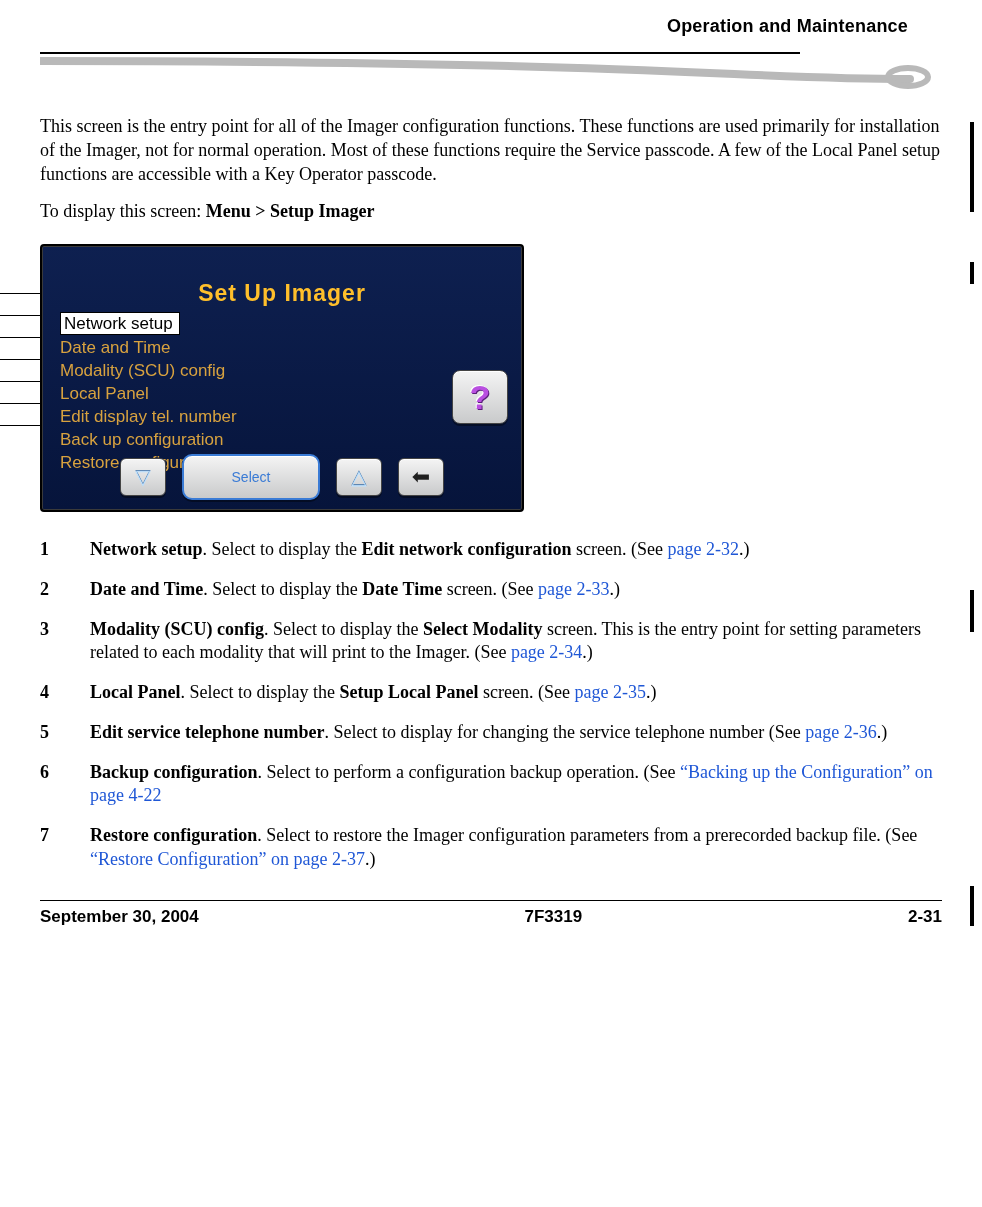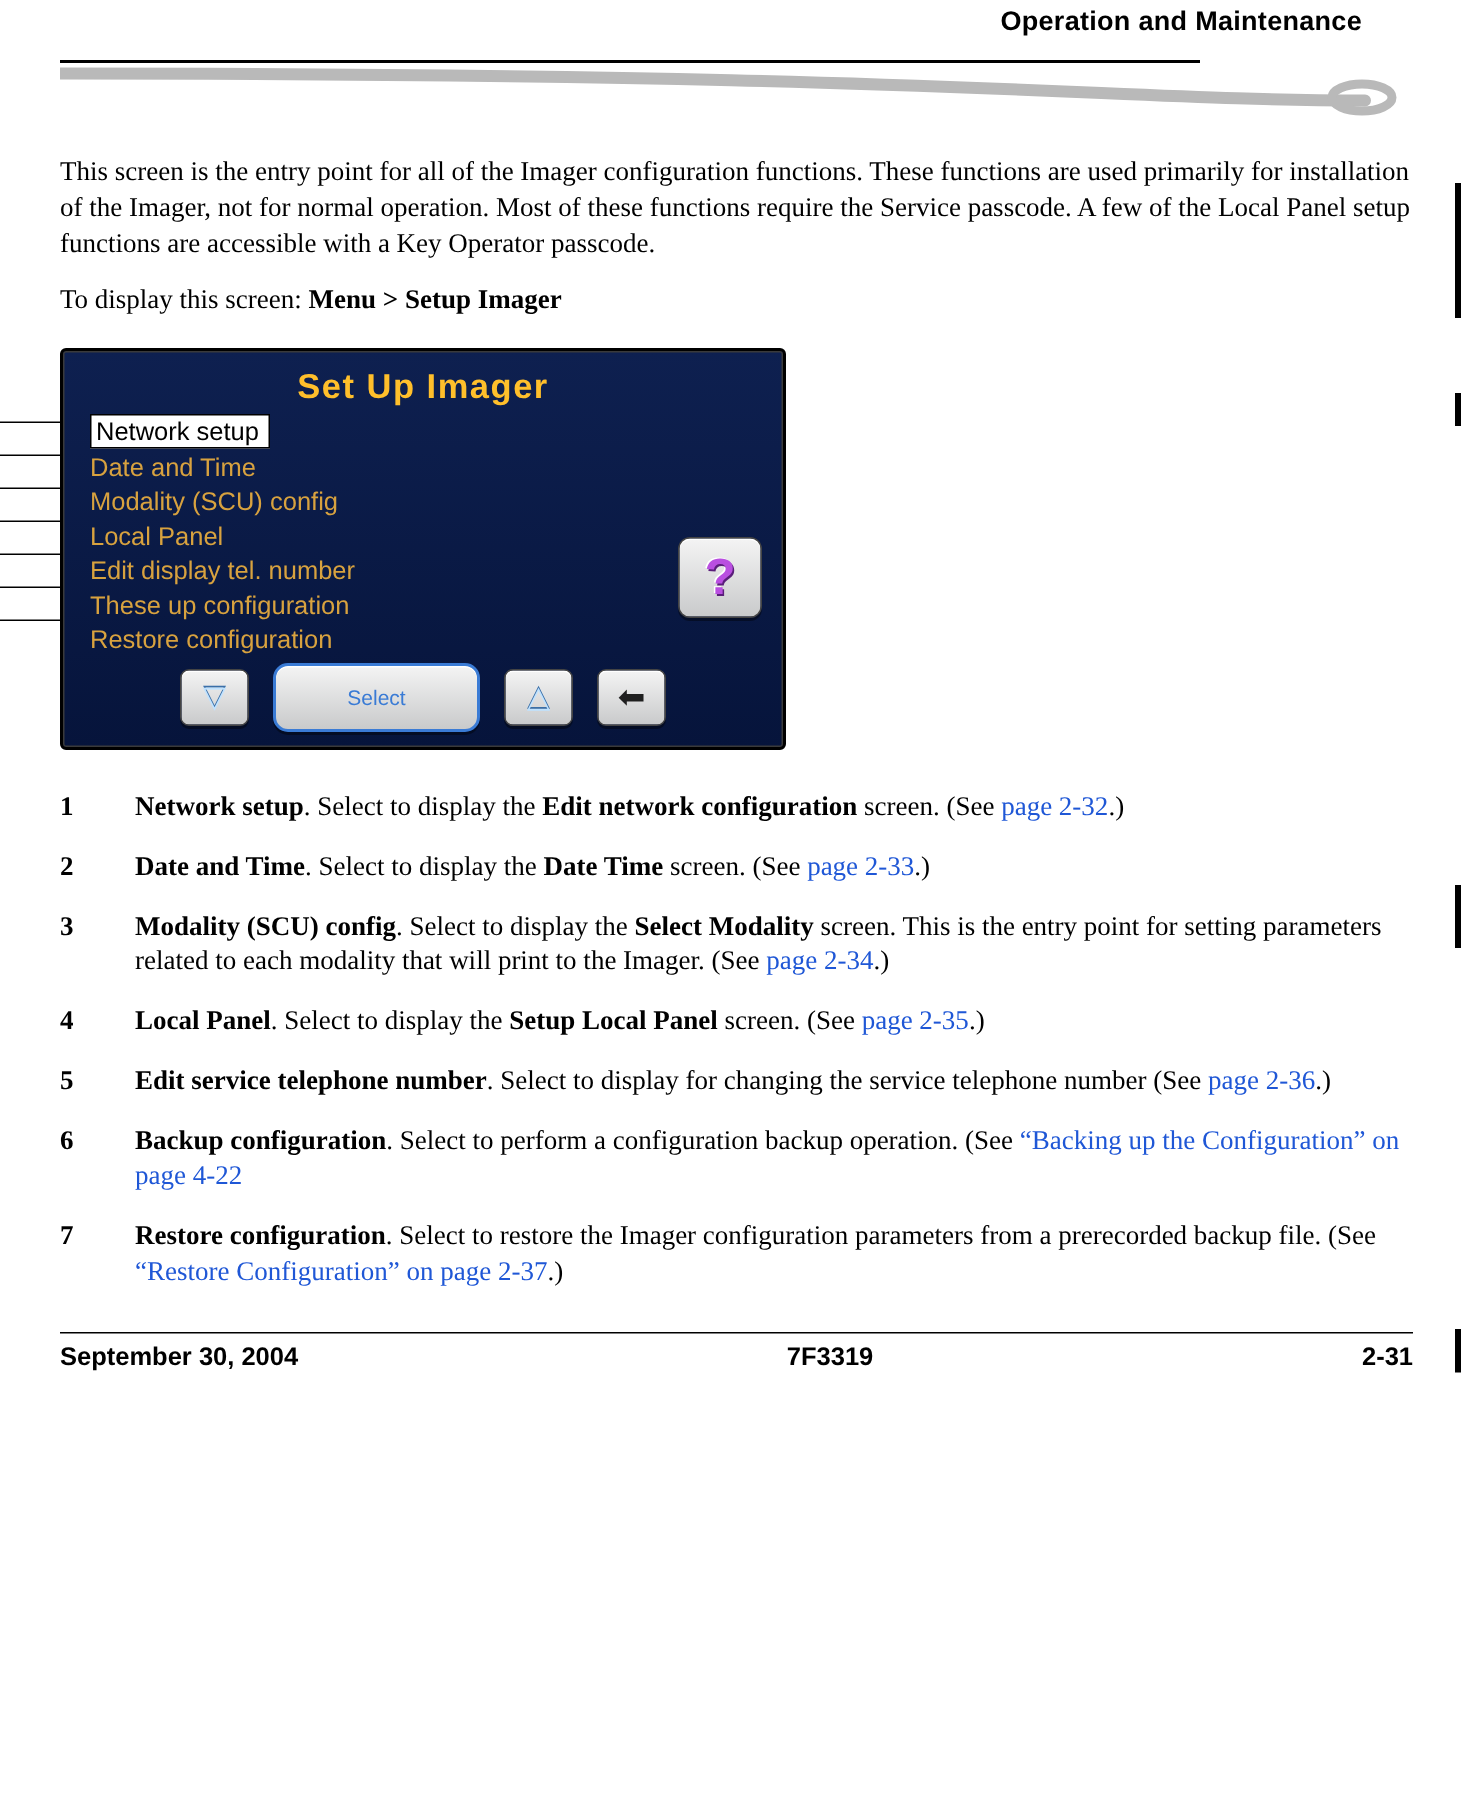--- a/index.html
+++ b/index.html
@@ -5,21 +5,21 @@
   html, body {
     margin: 0;
     padding: 0;
     background: #fff;
     font-family: Georgia, "Times New Roman", serif;
     color: #000;
     width: 982px;
   }
   .page {
     width: 982px;
-    padding: 0 40px;
+    padding: 12px 40px;
     box-sizing: border-box;
     position: relative;
   }
   .running-header {
     text-align: right;
     font-family: Verdana, Arial, sans-serif;
     font-weight: bold;
     font-size: 18px;
     padding: 4px 34px 4px 0;
     letter-spacing: 0.2px;
@@ -97,20 +97,21 @@
     font-family: Arial, Helvetica, sans-serif;
     box-sizing: border-box;
   }
   .panel-title {
     text-align: center;
     color: #ffbf2b;
     font-size: 23px;
     font-weight: 600;
     padding: 8px 0 4px 0;
     letter-spacing: 1px;
+    margin-top: 24px;
   }
   .menu-list {
     padding: 0 18px;
   }
   .mi {
     font-size: 17px;
     color: #d8a23f;
     padding: 1px 0;
     line-height: 21px;
   }
@@ -284,21 +285,21 @@
         </div>
 
         <div class="panel">
           <div class="panel-title">Set Up Imager</div>
           <div class="menu-list">
             <div><span class="mi sel">Network setup</span></div>
             <div class="mi">Date and Time</div>
             <div class="mi">Modality (SCU) config</div>
             <div class="mi">Local Panel</div>
             <div class="mi">Edit display tel. number</div>
-            <div class="mi">These up configuration</div>
+            <div class="mi">Back up configuration</div>
             <div class="mi">Restore configuration</div>
           </div>
           <div class="help-btn">
               <span>?</span>
             </div>
           <div class="panel-buttons">
             <div class="pbtn tri">
                 <span>▽</span>
               </div>
             <div class="pbtn select">Select</div>

